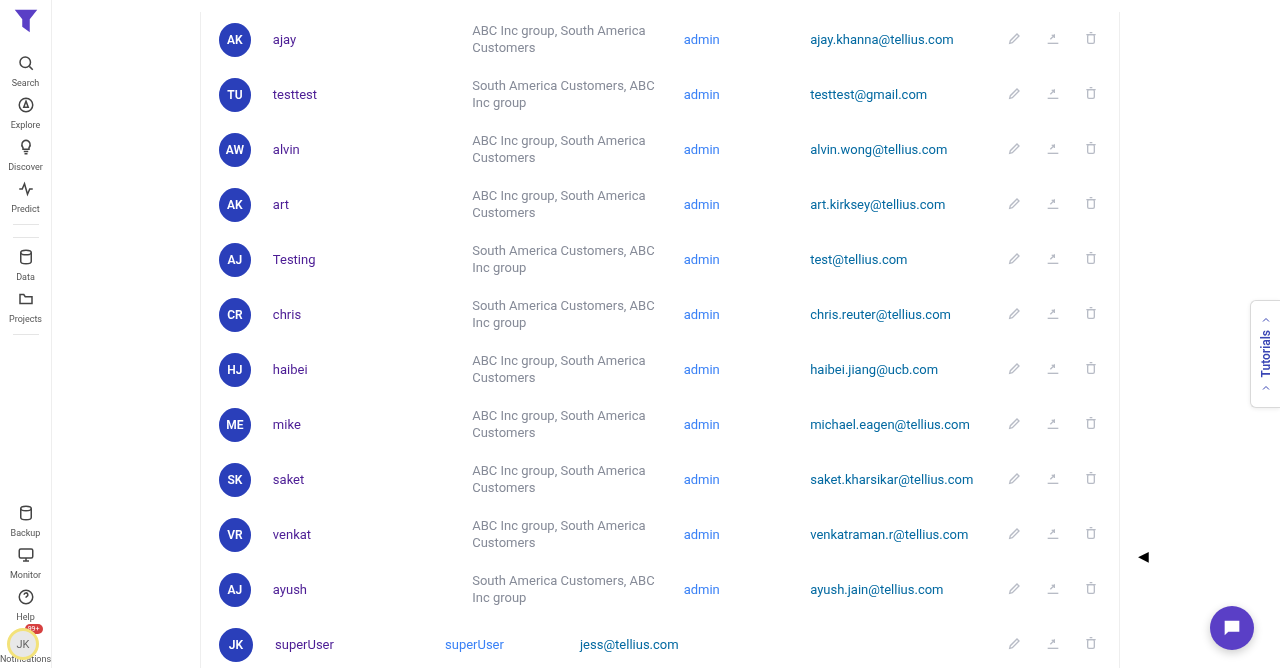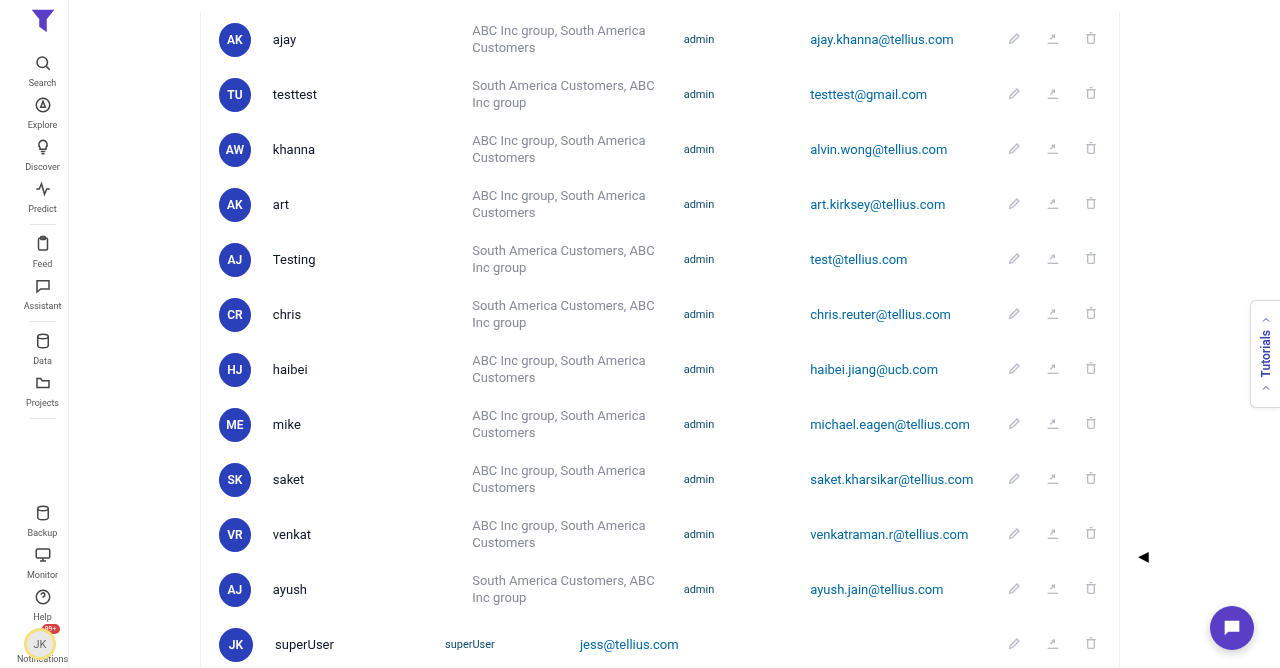--- a/index.html
+++ b/index.html
@@ -1,36 +1,36 @@
 <!DOCTYPE html>
 <html><head>
 <meta charset="utf-8">
 <style>
   * { box-sizing: border-box; margin: 0; padding: 0; }
   html, body { width: 1280px; height: 668px; font-family: -apple-system, "Segoe UI", Roboto, Arial, sans-serif; background: #fff; overflow: hidden; }
   body { position: relative; }
 
   
-  .sidebar { position: absolute; left: 17px; top: 0; width: 52px; height: 100%; background: #fff; border-right: 1px solid #eee; display: flex; flex-direction: column; align-items: center; padding-top: 6px; }
+  .sidebar { position: absolute; left: 0; top: 0; width: 52px; height: 100%; background: #fff; border-right: 1px solid #eee; display: flex; flex-direction: column; align-items: center; padding-top: 6px; }
   .logo { width: 30px; height: 30px; margin-bottom: 14px; }
   .nav-item { width: 50px; display: flex; flex-direction: column; align-items: center; padding: 4px 0 4px 0; cursor: pointer; color: #444; }
   .nav-item svg { width: 18px; height: 18px; stroke: #444; fill: none; stroke-width: 2; }
   .nav-item .lbl { font-size: 9px; margin-top: 2px; color: #555; }
   .nav-sep { width: 26px; height: 1px; background: #e5e5e5; margin: 6px 0; }
   .avatar-footer { position: absolute; bottom: 8px; left: 7px; width: 32px; height: 32px; border-radius: 50%; background: #e8e8e8; color: #666; font-size: 11px; display: flex; align-items: center; justify-content: center; border: 3px solid #f3e27a; }
   .notif-badge { position: absolute; top: -2px; right: 8px; background: #d64040; color: #fff; font-size: 7px; border-radius: 8px; padding: 1px 3px; }
   .nav-notif { position: relative; }
 
   
   .main { position: absolute; left: 200px; top: 12px; width: 920px; height: 100%; border-left: 1px solid #eee; border-right: 1px solid #eee; background: #fff; overflow-y: auto; }
   .row { display: flex; align-items: center; height: 55px; padding-left: 18px; padding-right: 10px; border-bottom: 0; position: relative; }
   .avatar { width: 34px; height: 34px; border-radius: 50%; background: #2a3fba; color: #fff; font-size: 12px; font-weight: 600; display: flex; align-items: center; justify-content: center; margin-right: 22px; }
-  .c-name  { width: 170px; color: #0f172a; font-size: 13px; }
+  .c-name  { width: 170px; color: #4c1d95; font-size: 13px; }
   .c-group { width: 225px; color: #868b98; font-size: 13px; line-height: 1.25; padding-right: 10px; margin-left: 40px;}
-  .c-role  { width: 135px; color: #0c4a6e; font-size: 11px; }
+  .c-role  { width: 135px; color: #3b82f6; font-size: 13px; }
   .c-email { width: 210px; color: #0369a1; font-size: 13px; }
   .actions { display: flex; gap: 22px; margin-left: auto; padding-right: 10px;}
   .act-btn { cursor: pointer; color: #b8bcc6; }
   .act-btn svg { width: 16px; height: 16px; stroke: #b8bcc6; fill: none; stroke-width: 2; }
 
   .pager { position: absolute; bottom: 10px; left: 0; width: 100%; display: flex; align-items: center; justify-content: center; gap: 18px; font-size: 13px; color: #888; }
   .pager .pbtn svg { width: 14px; height: 14px; stroke: #888; fill: none; stroke-width: 2; }
 
   
   .tutorials-tab { position: absolute; right: 0; top: 300px; width: 30px; height: 108px; border: 1px solid #d9d9d9; border-right: none; border-radius: 6px 0 0 6px; background: #fff; display: flex; flex-direction: column; align-items: center; justify-content: center; gap: 4px; color: #3a46b5; box-shadow: 0 1px 4px rgba(0,0,0,.08); }
@@ -74,35 +74,20 @@
         <span class="lbl">Discover</span>
       </div>
       <div class="nav-item">
         <span><svg viewBox="0 0 24 24">
             <polyline points="3 12 7 12 10 5 14 19 17 12 21 12"></polyline>
           </svg></span>
         <span class="lbl">Predict</span>
       </div>
     </div>
   <div class="nav-sep"></div>
-  <div id="nav2">
-      <div class="nav-item">
-        <span><svg viewBox="0 0 24 24">
-            <rect x="6" y="4" width="12" height="16" rx="2"></rect>
-            <rect x="9" y="2" width="6" height="4" rx="1"></rect>
-          </svg></span>
-        <span class="lbl">Feed</span>
-      </div>
-      <div class="nav-item">
-        <span><svg viewBox="0 0 24 24">
-            <path d="M4 5h16v11H9l-5 4z"></path>
-          </svg></span>
-        <span class="lbl">Assistant</span>
-      </div>
-    </div>
   <div class="nav-sep"></div>
   <div id="nav3">
       <div class="nav-item">
         <span><svg viewBox="0 0 24 24">
             <ellipse cx="12" cy="6" rx="7" ry="3"></ellipse>
             <path d="M5 6v12c0 1.7 3.1 3 7 3s7-1.3 7-3V6"></path>
           </svg></span>
         <span class="lbl">Data</span>
       </div>
       <div class="nav-item">
@@ -190,21 +175,21 @@
               <path d="M20 20H4"></path>
             </svg></span>
           <span class="act-btn"><svg viewBox="0 0 24 24">
               <rect x="7" y="7" width="10" height="13" rx="2"></rect>
               <path d="M5 7h14M10 4h4"></path>
             </svg></span>
         </div>
       </div>
       <div class="row">
         <div class="avatar">AW</div>
-        <div class="c-name">khanna</div>
+        <div class="c-name">alvin</div>
         <div class="c-group">ABC Inc group, South America Customers</div>
         <div class="c-role">admin</div>
         <div class="c-email">alvin.wong@tellius.com</div>
         <div class="actions">
           <span class="act-btn"><svg viewBox="0 0 24 24">
               <path d="M4 20l4-1 10-10-3-3L5 16z"></path>
             </svg></span>
           <span class="act-btn"><svg viewBox="0 0 24 24">
               <polyline points="8 14 14 8 14 12"></polyline>
               <polyline points="14 8 10 8"></polyline>

